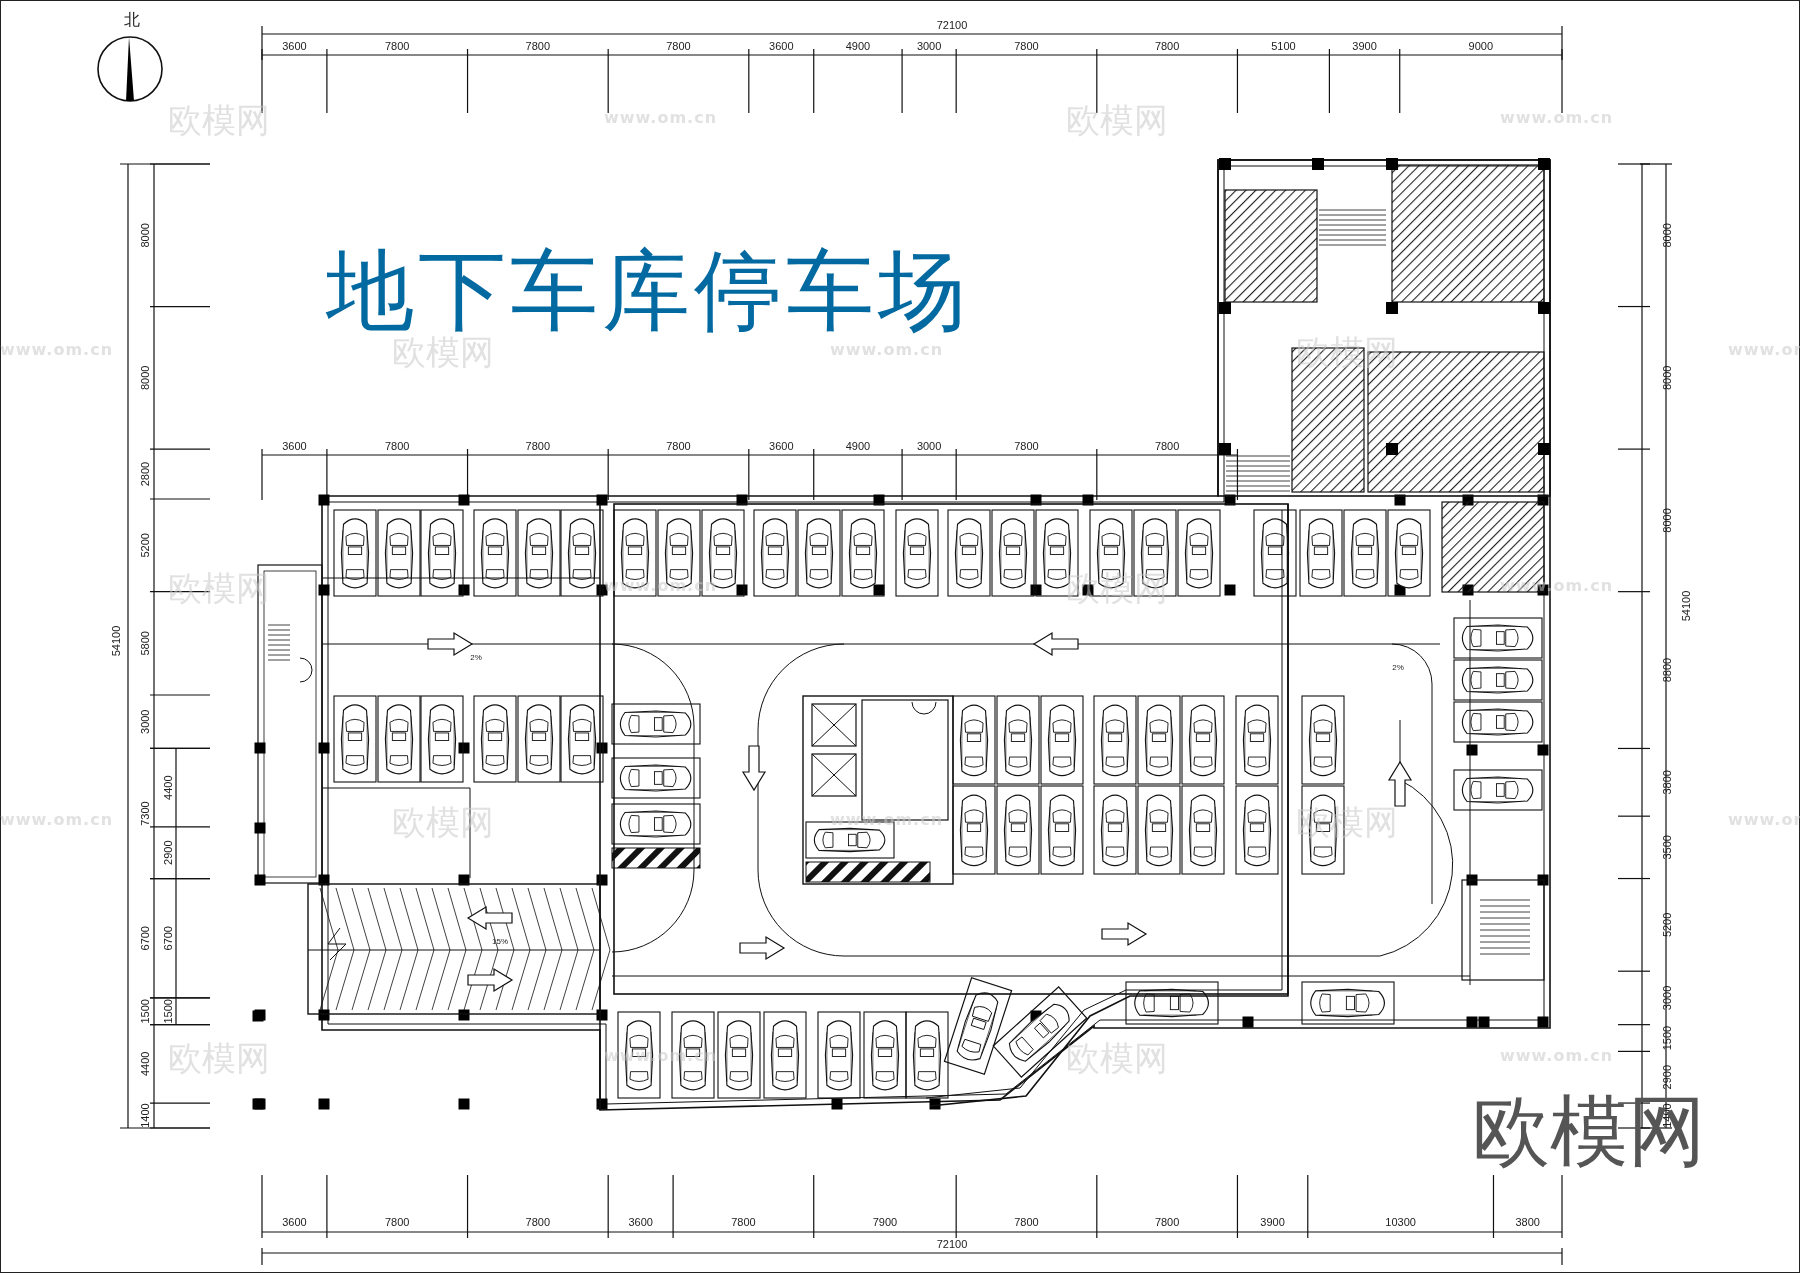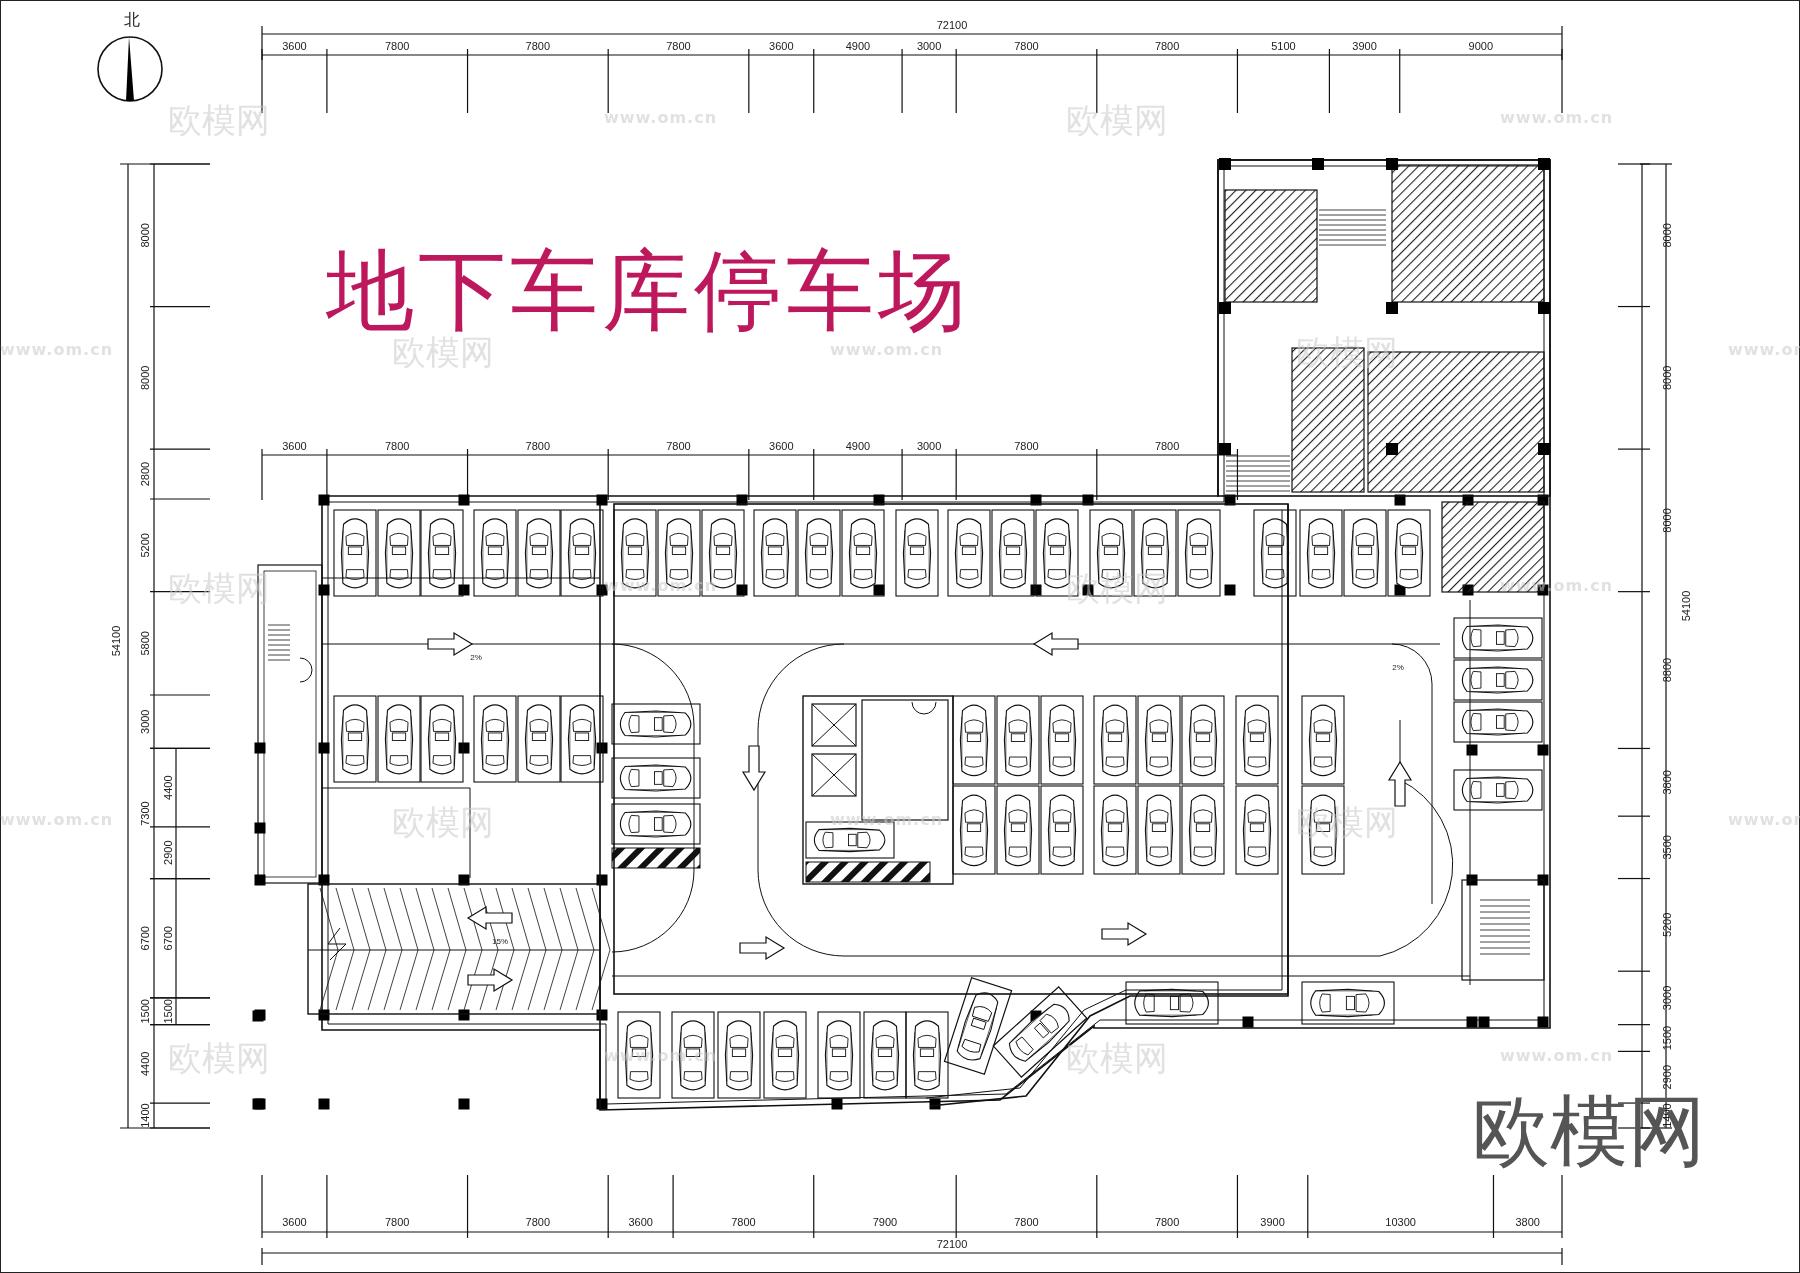--- a/index.html
+++ b/index.html
@@ -1,19 +1,19 @@
 <!DOCTYPE html>
 <html><head>
 <meta charset="utf-8">
 <style>
   html,body{margin:0;padding:0;background:#ffffff;}
   body{width:1800px;height:1273px;position:relative;overflow:hidden;font-family:"Liberation Sans",sans-serif;}
   #canvas{position:absolute;left:0;top:0;width:1800px;height:1273px;}
   .frame{position:absolute;left:0;top:0;width:1798px;height:1271px;border:1px solid #222;box-sizing:content-box;}
-  .title{position:absolute;left:326px;top:232px;font-size:88px;color:#be185d;letter-spacing:4px;font-family:"DejaVu Sans",sans-serif;white-space:nowrap;}
+  .title{position:absolute;left:326px;top:232px;font-size:88px;color:#0369a1;letter-spacing:4px;font-family:"DejaVu Sans",sans-serif;white-space:nowrap;}
   .brand{position:absolute;left:1472px;top:1080px;font-size:78px;color:#555555;font-family:"DejaVu Sans",sans-serif;white-space:nowrap;}
   .north-label{position:absolute;left:124px;top:10px;font-size:16px;color:#222;font-family:"DejaVu Sans",sans-serif;}
   .wm{position:absolute;color:rgba(200,200,200,0.55);font-family:"DejaVu Sans",sans-serif;white-space:nowrap;pointer-events:none;}
   .wm.cn{font-size:34px;}
   .wm.url{font-size:16px;font-weight:bold;letter-spacing:1px;}
   svg text{font-family:"Liberation Sans",sans-serif;fill:#222;}
 </style>
 </head>
 <body>
 

